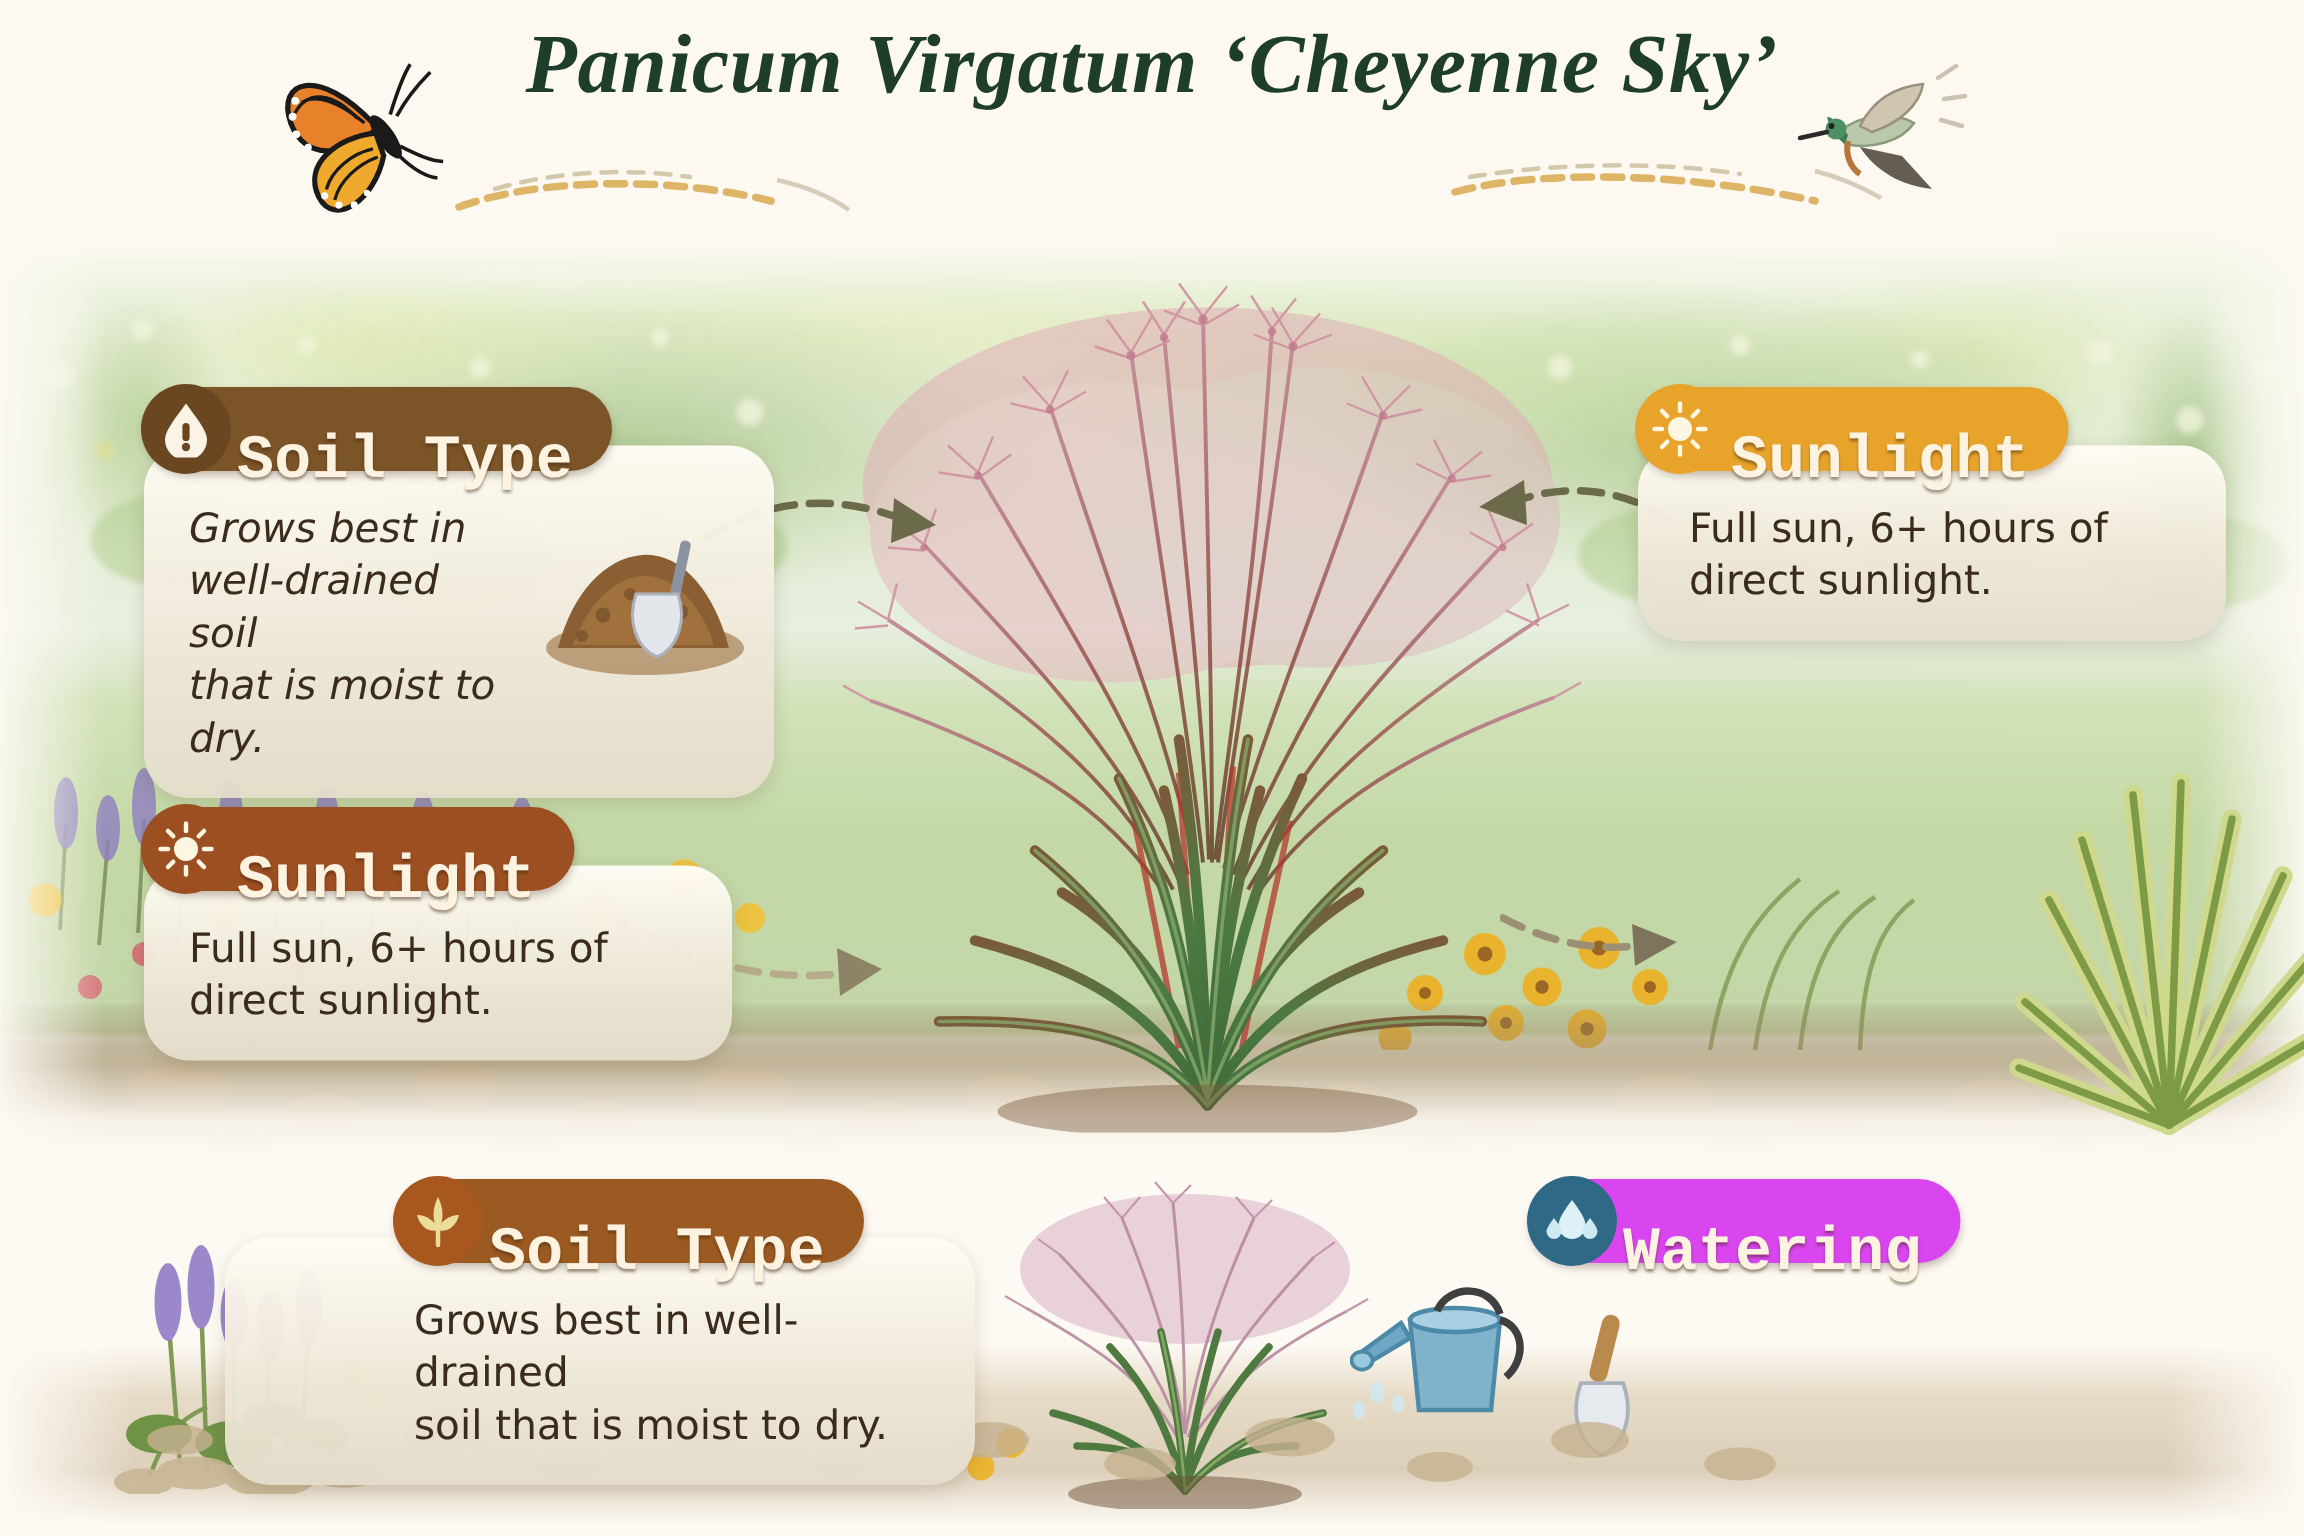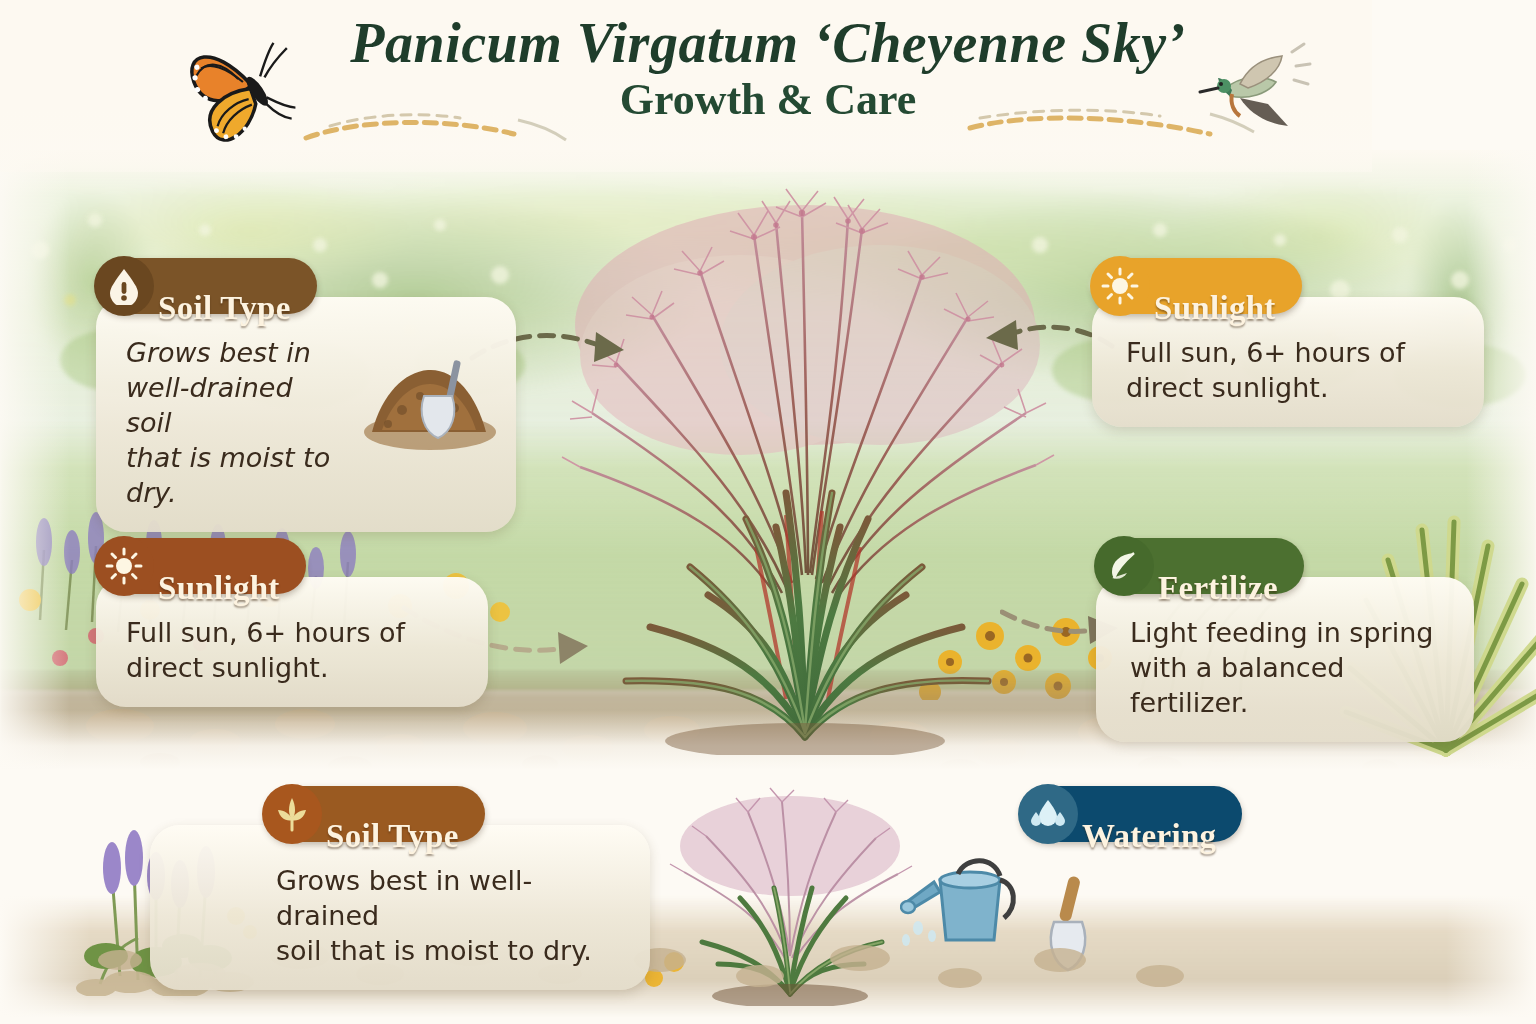--- a/index.html
+++ b/index.html
@@ -110,21 +110,21 @@
     position:relative; display:inline-flex; align-items:center; height:56px;
     border-radius:30px; padding:0 26px 0 62px;
     box-shadow:0 3px 6px rgba(60,40,20,.30);
     z-index:3;
   }
   .pill .badge {
     position:absolute; left:-2px; top:-2px; width:60px; height:60px; border-radius:50%;
     display:flex; align-items:center; justify-content:center;
   }
   .pill .ptext {
-    font-family:Liberation Serif, serif; font-weight:700; font-size:33px; color:#fdf3e0;
+    font-family:Liberation Mono, monospace; font-weight:700; font-size:41px; color:#fdf3e0;
     letter-spacing:.3px; text-shadow:0 2px 2px rgba(60,35,10,.45);
     white-space:nowrap;
     margin-top:44px;
   }
   .body {
     position:relative; margin-top:-26px;
     background:
       linear-gradient(180deg, rgba(255,252,244,.97) 0%, rgba(238,232,216,.96) 55%, rgba(228,221,203,.95) 100%);
     border-radius:30px;
     padding:38px 30px 22px 30px;
@@ -524,57 +524,41 @@
           </svg>
       </span>
       <span class="ptext">Sunlight</span>
     </div>
     <div class="body">
       <p>Full sun, 6+ hours of
 direct sunlight.</p>
     </div>
   </div>
 
-  <div class="card" id="card-fert">
-    <div class="pill" style="background:#4c7030;">
-      <span class="badge" style="background:#466a2c;">
-        <svg width="36" height="36" viewBox="0 0 36 36">
-            <path d="M28 5 C14 6 6 14 6 24 c0 3 1 5 2 6 C12 20 20 13 28 5 Z" fill="#f3f6e6"></path>
-            <path d="M8 30 C12 20 20 12 28 5" stroke="#f3f6e6" stroke-width="2.4" fill="none"></path>
-            <path d="M6 30 c6 2 12 0 15 -5" fill="#f3f6e6" opacity=".9"></path>
-          </svg>
-      </span>
-      <span class="ptext">Fertilize</span>
-    </div>
-    <div class="body">
-      <p>Light feeding in spring
-with a balanced fertilizer.</p>
-    </div>
-  </div>
 
   <div class="card" id="card-soil-bot">
     <div class="pill" style="background:#9a5a21;">
       <span class="badge" style="background:#a8571e;">
         <svg width="40" height="40" viewBox="0 0 40 40">
           <path d="M20 4 C16 12 16 20 20 26 C24 20 24 12 20 4 Z" fill="#ecdd9a"></path>
           <path d="M6 16 C12 16 18 20 21 26 C14 28 8 24 6 16 Z" fill="#ecdd9a"></path>
           <path d="M34 16 C32 24 26 28 19 26 C22 20 28 16 34 16 Z" fill="#ecdd9a"></path>
           <path d="M20 26 L20 36" stroke="#ecdd9a" stroke-width="3" stroke-linecap="round"></path>
         </svg>
       </span>
       <span class="ptext">Soil Type</span>
     </div>
     <div class="body">
       <p>Grows best in well-drained
 soil that is moist to dry.</p>
     </div>
   </div>
 
   <div class="card" id="card-water">
-    <div class="pill" style="background:#0c4a6e;">
+    <div class="pill" style="background:#d946ef;">
       <span class="badge" style="background:#2f6986;">
         <svg width="40" height="36" viewBox="0 0 40 36">
           <path d="M20 4 C14 12 11 17 11 21 a9 9 0 0 0 18 0 C29 17 26 12 20 4 Z" fill="#ddf1f7"></path>
           <path d="M8 16 C5 20 3 23 3 25 a5 5 0 0 0 10 0 C13 23 11 20 8 16 Z" fill="#cfe9f2"></path>
           <path d="M32 16 C29 20 27 23 27 25 a5 5 0 0 0 10 0 C37 23 35 20 32 16 Z" fill="#cfe9f2"></path>
         </svg>
       </span>
       <span class="ptext">Watering</span>
     </div>
   </div>
@@ -692,21 +676,20 @@
       </g>
     </svg>
 
     <div class="band-fade-l"></div>
     <div class="band-fade-r"></div>
   </div>
 
   <div class="header">
     <div class="title-wrap">
       <div class="title-main">Panicum Virgatum ‘Cheyenne Sky’</div>
-      <div class="title-sub">Growth &amp; Care</div>
     </div>
 
     <svg class="butterfly" viewBox="0 0 150 120">
       <g transform="rotate(-12 75 60)">
         <path d="M72 56 C44 10 14 14 18 44 C22 70 48 74 72 60 Z" fill="#e8822a" stroke="#1a1a1a" stroke-width="3.5"></path>
         <path d="M72 62 C46 60 20 72 26 96 C32 118 62 106 74 78 Z" fill="#efa92c" stroke="#1a1a1a" stroke-width="3.5"></path>
         <g stroke="#1a1a1a" stroke-width="2.2" fill="none">
           <path d="M66 54 C52 36 38 28 28 32"></path>
             <path d="M62 50 C50 30 34 24 22 38"></path>
           <path d="M68 72 C54 72 38 80 32 92"></path>

